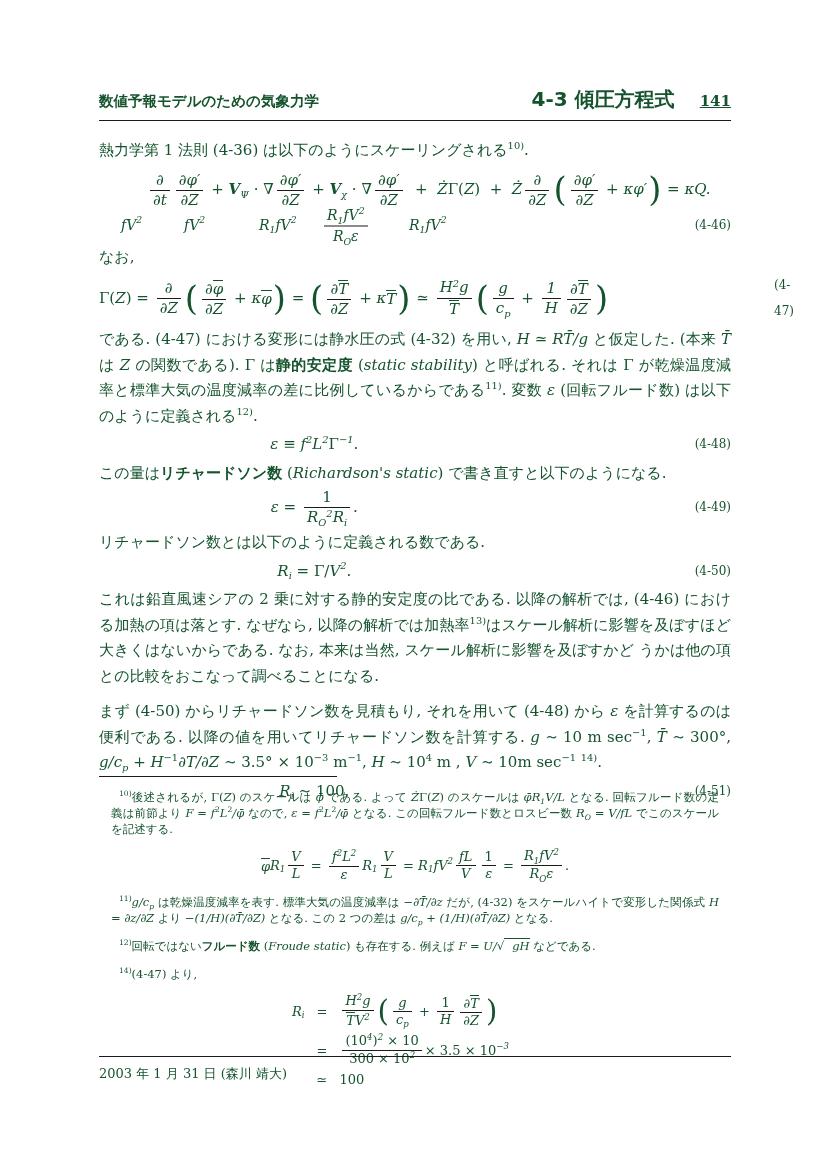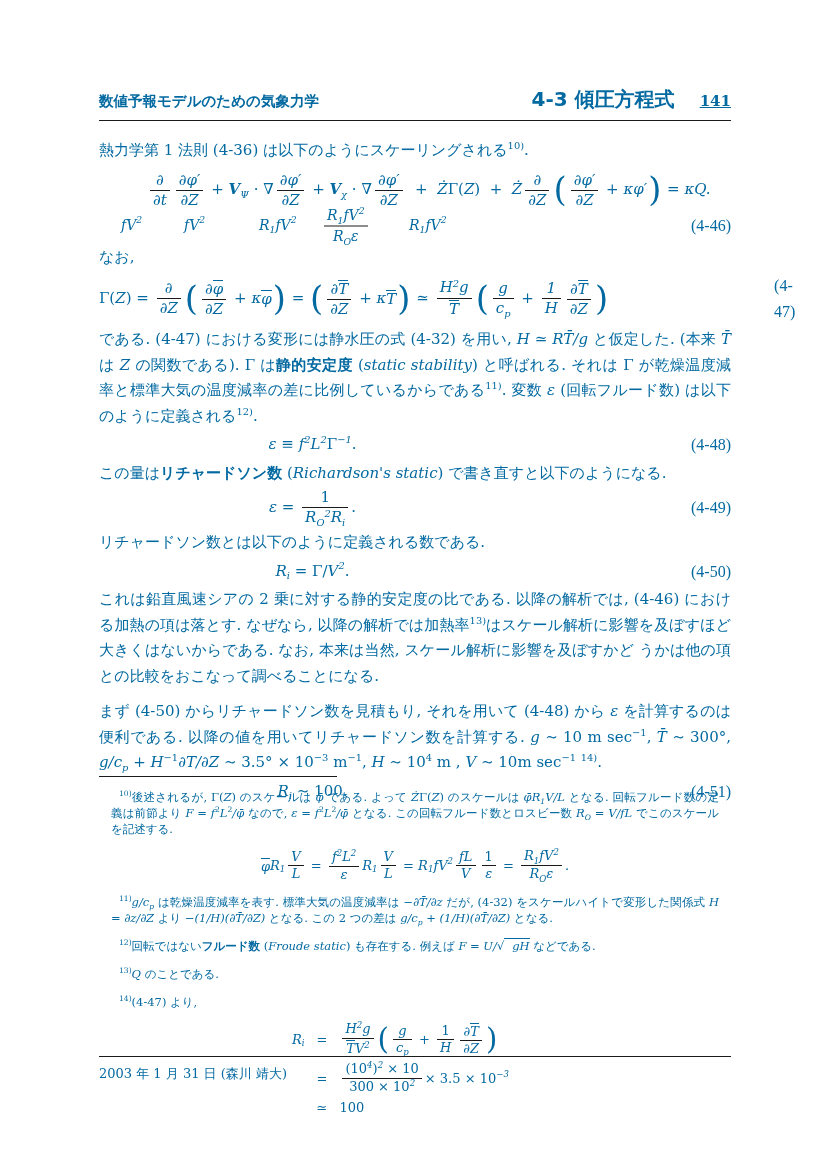--- a/index.html
+++ b/index.html
@@ -1,16 +1,16 @@
 <!DOCTYPE html>
 <html lang="ja"><head>
 <meta charset="utf-8">
 <style>
   html,body{margin:0;padding:0;background:#ffffff;}
-  .page{position:relative;width:802px;height:1169px;background:#ffffff;color:#0369a1;
+  .page{position:relative;width:802px;height:1169px;background:#ffffff;color:#14532d;
         font-family:"DejaVu Serif","Liberation Serif",serif;overflow:hidden;}
 
   
   .header{position:absolute;top:86px;left:99px;width:632px;
           display:flex;justify-content:space-between;align-items:baseline;
           border-bottom:1.6px solid #1a1a1a;padding-bottom:7px;}
   .h-title{font-weight:bold;font-size:14.5px;font-family:"DejaVu Sans","Liberation Sans",sans-serif;}
   .h-sec{font-weight:bold;font-size:20px;font-family:"DejaVu Sans","Liberation Sans",sans-serif;}
   .h-page{font-weight:bold;font-size:15px;margin-left:20px;font-family:"DejaVu Serif",serif;text-decoration:underline;}
 
@@ -36,21 +36,21 @@
   .para .t-sub{font-size:66%;vertical-align:sub;font-style:italic;line-height:0;}
   .math .t-big{font-size:225%;font-weight:300;font-style:normal;line-height:1;margin:0 1px;}
   .frac{display:inline-block;text-align:center;vertical-align:middle;margin:0 3px;}
   .frac .num{display:block;border-bottom:1px solid #1a1a1a;padding:0 3px 1px;line-height:17px;}
   .frac .den{display:block;padding:1px 3px 0;line-height:17px;}
   .fn-small .frac .num,.fn-small .frac .den{line-height:14px;}
 
   
   .eq-block{display:flex;align-items:center;margin:3px 0;}
   .eq-body{flex:1;justify-content:center;padding-right:165px;}
-  .eq-tag{font-style:normal;font-size:16px;font-family:Liberation Serif, serif;}
+  .eq-tag{font-style:normal;font-size:12px;}
   .eq46{margin:4px 0 2px;}
   .eq46-main{margin-left:48px;}
   .eq46-labels{position:relative;height:34px;font-size:14px;}
   .lab{position:absolute;top:50%;transform:translateY(-50%);}
   .lab-1{left:22px;} .lab-2{left:85px;} .lab-3{left:160px;} .lab-4{left:222px;} .lab-5{left:310px;}
   .eq46-labels .eq-tag{position:absolute;right:0;top:50%;transform:translateY(-50%);}
 
   
   .footnotes{position:absolute;top:776px;left:99px;width:632px;
              font-size:11.5px;line-height:16px;}
@@ -324,21 +324,20 @@
           <span class="frac">
             <span class="num"><span class="t-n">R</span><span class="t-sub">1</span><span class="t-n">fV</span><span class="t-sup">2</span></span>
             <span class="den"><span class="t-n">R</span><span class="t-sub">O</span><span class="t-n">ε</span></span>
           </span>
           <span class="t-rm">.</span>
         </span>
     </div>
 
     <p class="fn para"><span class="t-sup">11)</span><span class="t-i">g/c</span><span class="t-sub">p</span><span class="t-n"> は乾燥温度減率を表す. 標準大気の温度減率は </span><span class="t-i">−∂T̄/∂z</span><span class="t-n"> だが, (4-32) をスケールハイトで変形した関係式 </span><span class="t-i">H</span><span class="t-n"> = </span><span class="t-i">∂z/∂Z</span><span class="t-n"> より </span><span class="t-i">−(1/H)(∂T̄/∂Z)</span><span class="t-n"> となる. この 2 つの差は </span><span class="t-i">g/c</span><span class="t-sub">p</span><span class="t-i"> + (1/H)(∂T̄/∂Z)</span><span class="t-n"> となる.</span></p>
     <p class="fn para"><span class="t-sup">12)</span><span class="t-n">回転ではない</span><span class="t-b">フルード数</span><span class="t-n"> (</span><span class="t-i">Froude static</span><span class="t-n">) も存在する. 例えば </span><span class="t-i">F</span><span class="t-n"> = </span><span class="t-i">U/</span><span class="t-rm">√</span><span class="t-ov">gH</span><span class="t-n"> などである.</span></p>
-    <p class="fn para"><span class="t-sup">13)</span><span class="t-i">Q</span><span class="t-n"> のことである.</span></p>
     <p class="fn para"><span class="t-sup">14)</span><span class="t-n">(4-47) より,</span></p>
 
     <div class="fn14-eq">
       <span class="math al-lhs">
           <span class="t-n">R</span>
           <span class="t-sub">i</span>
         </span>
       <span class="math al-rel">
           <span class="t-rm">=</span>
         </span>

